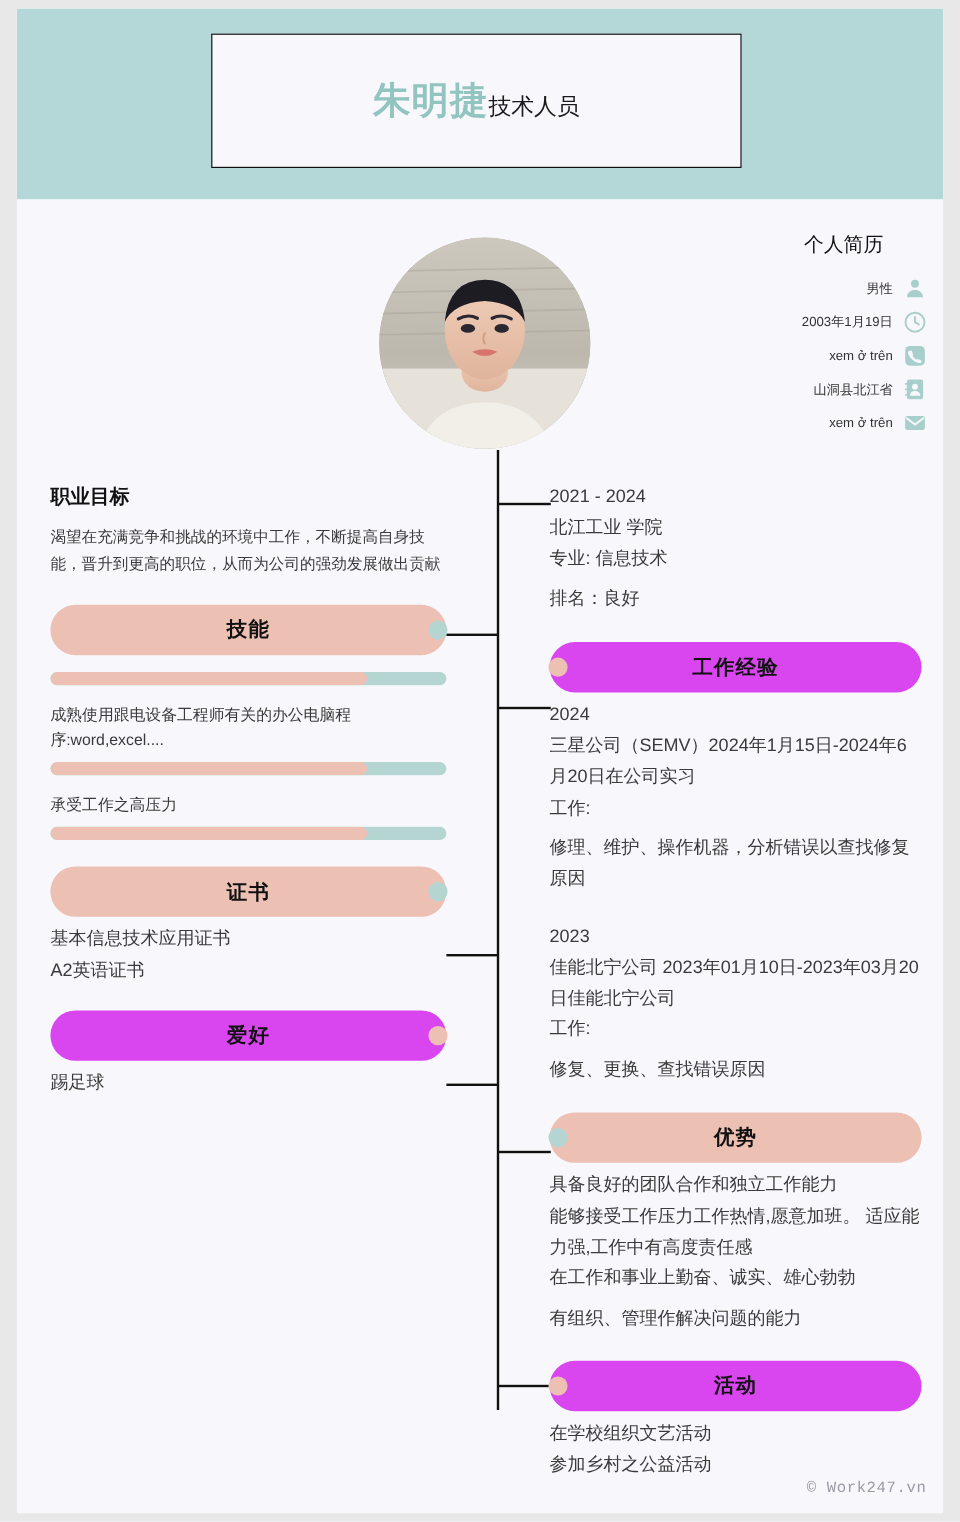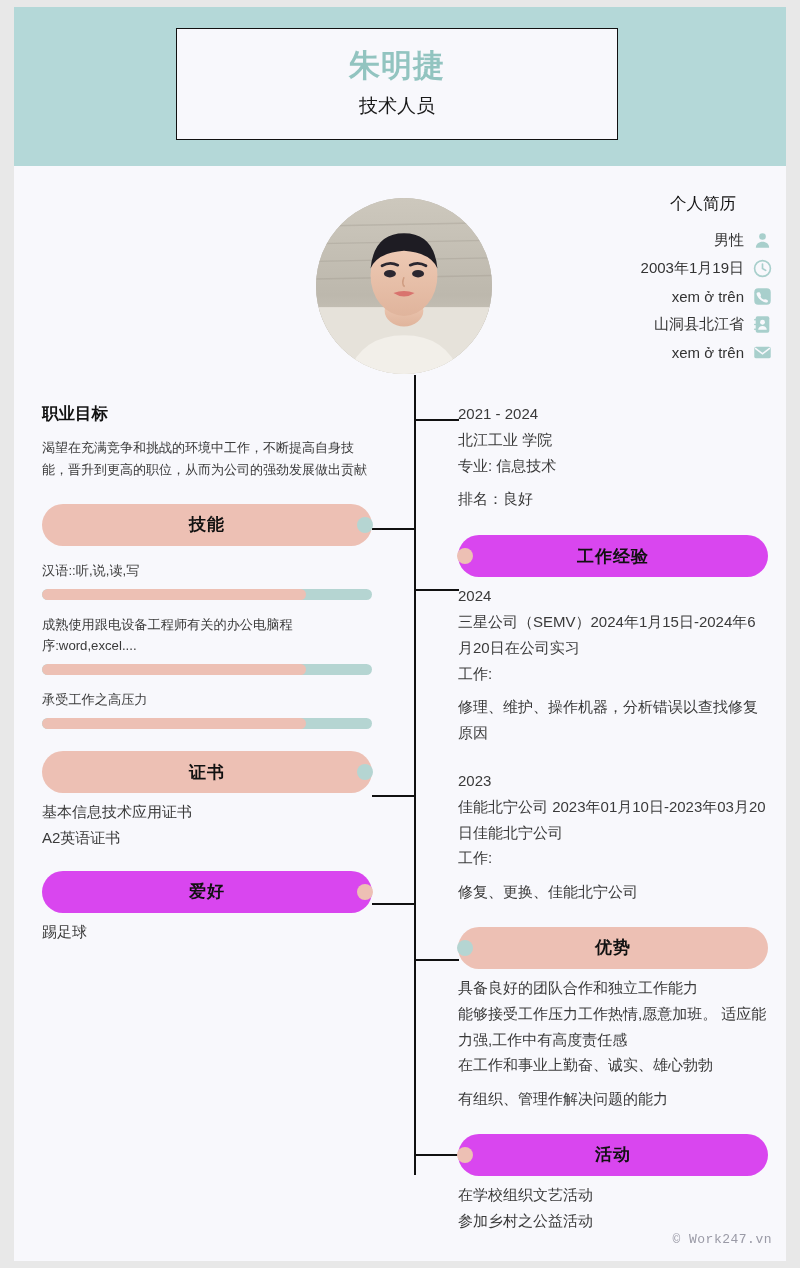--- a/index.html
+++ b/index.html
@@ -35,21 +35,21 @@
   .name-box {
     position: absolute;
     left: 162px;
     top: 21px;
     width: 442px;
     height: 112px;
     background: #f8f8fc;
     border: 1.6px solid #111;
     box-sizing: border-box;
     display: flex;
-    flex-direction: column;
+    flex-direction: row;
     align-items: center;
     justify-content: center;
   }
   .full-name {
     font-size: 31px;
     font-weight: 700;
     color: #92c4c0;
     line-height: 1.1;
     letter-spacing: 1px;
   }
@@ -99,21 +99,21 @@
     white-space: nowrap;
   }
   .info-row {
     display: flex;
     align-items: center;
     justify-content: flex-end;
     height: 25px;
     margin-bottom: 3px;
   }
   .info-text {
-    font-size: 15px;
+    font-size: 11px;
     color: #333;
     white-space: nowrap;
   }
   .info-icon {
     width: 19px;
     height: 19px;
     margin-left: 9px;
     flex: 0 0 auto;
     display: flex;
     align-items: center;
@@ -357,21 +357,20 @@
     <div class="body-text">渴望在充满竞争和挑战的环境中工作，不断提高自身技能，晋升到更高的职位，从而为公司的强劲发展做出贡献</div>
 
     <div style="height:22px"></div>
 
     <div class="pill pill-pink">
       <span class="pill-label">技能</span>
       <span class="dot dot-teal"></span>
     </div>
 
     <div class="skill">
-      <div class="skill-label">汉语::听,说,读,写</div>
       <div class="bar">
           <div class="bar-fill" style="width:80%"></div>
         </div>
     </div>
     <div class="skill">
       <div class="skill-label">成熟使用跟电设备工程师有关的办公电脑程序:word,excel....</div>
       <div class="bar">
           <div class="bar-fill" style="width:80%"></div>
         </div>
     </div>
@@ -428,21 +427,21 @@
       <div class="list-line">修理、维护、操作机器，分析错误以查找修复原因</div>
     </div>
 
     <div class="gap-md"></div>
 
     <div class="blk">
       <div class="list-line">2023</div>
       <div class="list-line">佳能北宁公司 2023年01月10日-2023年03月20日佳能北宁公司</div>
       <div class="list-line">工作:</div>
       <div class="gap-sm"></div>
-      <div class="list-line">修复、更换、佳能北宁公司</div>
+      <div class="list-line">修复、更换、查找错误原因</div>
     </div>
 
     <div style="height:22px"></div>
 
     <div class="pill pill-pink">
       <span class="pill-label">优势</span>
       <span class="dot dot-teal"></span>
     </div>
     <div class="blk">
       <div class="list-line">具备良好的团队合作和独立工作能力</div>

